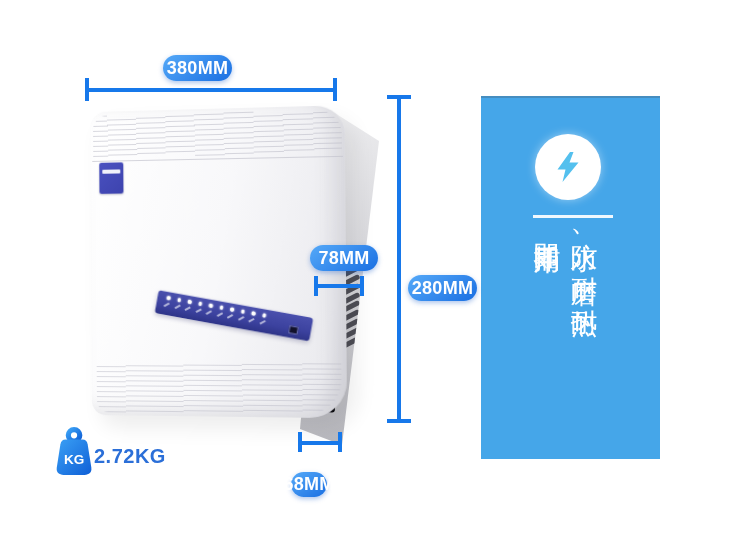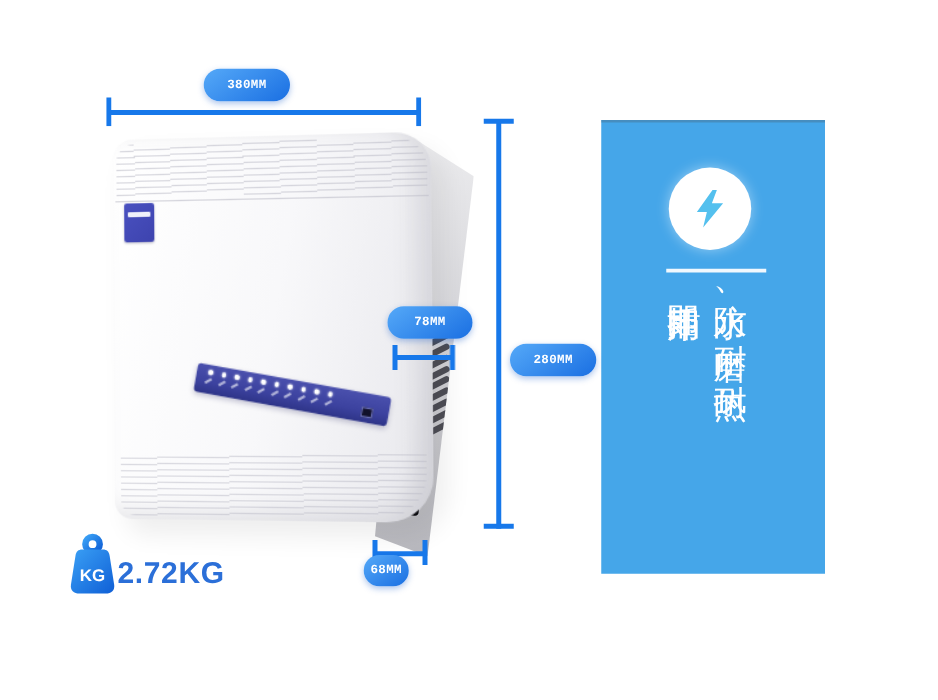--- a/index.html
+++ b/index.html
@@ -58,48 +58,48 @@
   .led-dot{width:3.5px;height:3.5px;border-radius:50%;background:#fff;box-shadow:0 0 2px rgba(255,255,255,.9);}
   .led-labels{position:absolute;left:7px;top:12px;display:flex;gap:4.5px;}
   .led-label{width:6px;height:1.5px;background:rgba(255,255,255,.6);transform:rotate(-40deg);}
   .strip-port{position:absolute;right:12px;bottom:4px;width:7px;height:6px;background:#11112b;border:1px solid #6a6fb8;}
 
   
   .dim{position:absolute;background:var(--dim-blue);z-index:5;}
   .badge{
     position:absolute;z-index:6;display:flex;align-items:center;justify-content:center;
     background:linear-gradient(145deg,var(--badge-g1),var(--badge-g2));
-    color:#fff;font-weight:bold;font-size:10px;border-radius:13px;
-    box-shadow:0 2px 5px rgba(20,90,200,.35);letter-spacing:.3px;font-family:Liberation Mono, monospace;
+    color:#fff;font-weight:bold;font-size:18px;border-radius:13px;
+    box-shadow:0 2px 5px rgba(20,90,200,.35);letter-spacing:.3px;
   }
   
   .dim-w-line{left:87px;top:88px;width:249px;height:3.5px;}
   .dim-w-capL{left:85px;top:78px;width:4px;height:23px;}
   .dim-w-capR{left:333px;top:78px;width:4px;height:23px;}
   .badge-380{left:163px;top:55px;width:69px;height:26px;}
   
   .dim-h-line{left:397px;top:96px;width:4px;height:327px;}
   .dim-h-capT{left:387px;top:95px;width:24px;height:4px;}
   .dim-h-capB{left:387px;top:419px;width:24px;height:4px;}
   .badge-280{left:408px;top:275px;width:69px;height:26px;}
   
   .dim-d-line{left:317px;top:284px;width:46px;height:3.5px;}
   .dim-d-capL{left:314px;top:276px;width:3.5px;height:20px;}
   .dim-d-capR{left:360px;top:276px;width:3.5px;height:20px;}
   .badge-78{left:310px;top:245px;width:68px;height:26px;}
   
   .dim-b-line{left:300px;top:441px;width:41px;height:3.5px;}
   .dim-b-capL{left:298px;top:432px;width:3.5px;height:20px;}
   .dim-b-capR{left:338px;top:432px;width:3.5px;height:20px;}
-  .badge-68{left:291px;top:444px;width:36px;height:25px;}
+  .badge-68{left:291px;top:472px;width:36px;height:25px;}
 
   
   .weight-icon{position:absolute;left:52px;top:426px;z-index:5;}
   .weight-value{position:absolute;left:94px;top:445px;z-index:5;
-    color:var(--weight-blue);font-size:24px;font-weight:bold;letter-spacing:.5px;}
+    color:var(--weight-blue);font-size:20px;font-weight:bold;letter-spacing:.5px;}
 
   
   .feature-panel{position:absolute;left:481px;top:96px;width:179px;height:361px;z-index:4;
     background:var(--panel-blue);border-top:2px solid rgba(70,110,140,.45);}
   .bolt-circle{position:absolute;left:54px;top:36px;width:66px;height:66px;border-radius:50%;
     background:#fff;display:flex;align-items:center;justify-content:center;
     box-shadow:0 0 10px rgba(255,255,255,.45);}
   .bolt{fill:var(--bolt-blue);}
   .panel-divider{position:absolute;left:52px;top:117px;width:80px;height:2.5px;background:rgba(255,255,255,.92);}
   .panel-text{position:absolute;left:47px;top:124px;height:237px;

